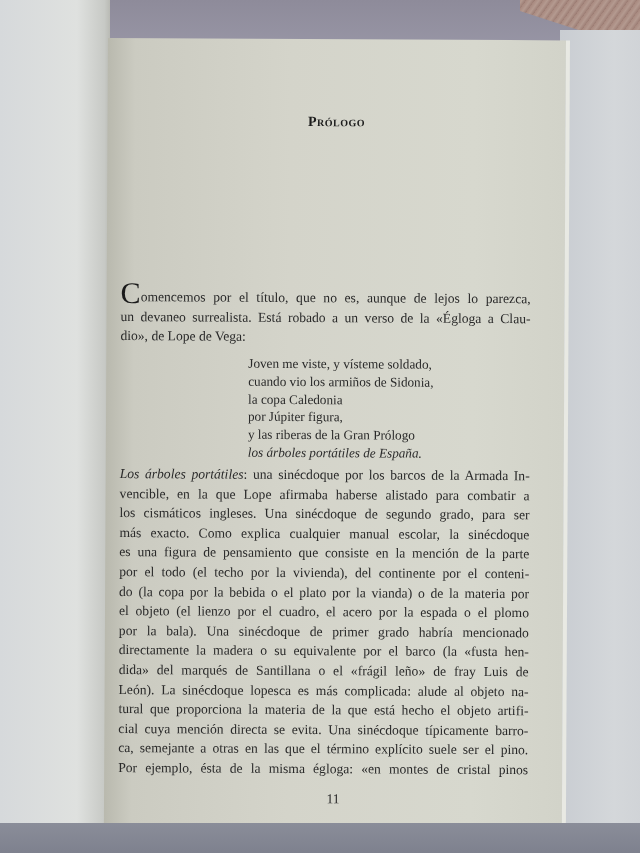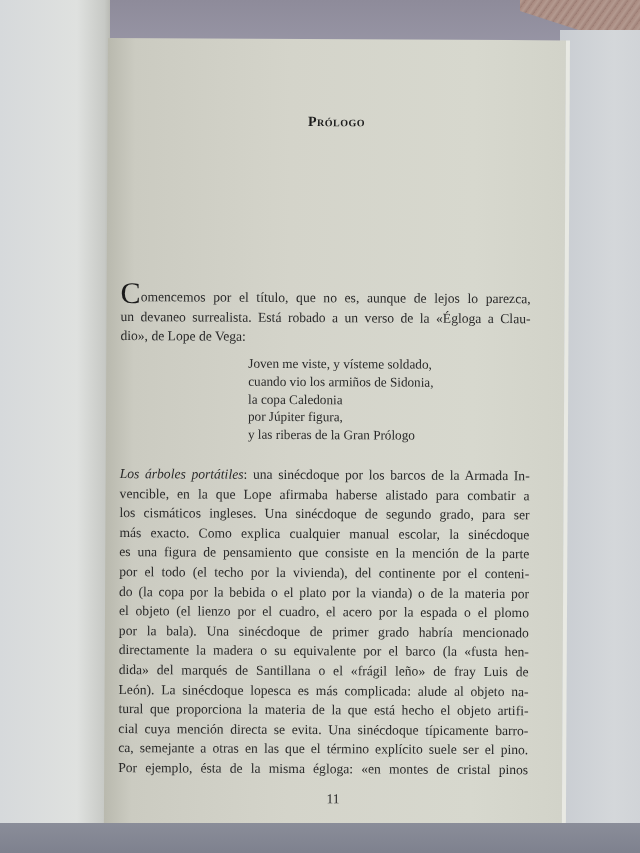--- a/index.html
+++ b/index.html
@@ -88,20 +88,21 @@
     <span class="line">un devaneo surrealista. Está robado a un verso de la «Égloga a Clau-</span>
     <span class="line last">dio», de Lope de Vega:</span>
   </div>
 
   <div class="verse">
     <div>Joven me viste, y vísteme soldado,</div>
     <div>cuando vio los armiños de Sidonia,</div>
     <div>la copa Caledonia</div>
     <div>por Júpiter figura,</div>
     <div>y las riberas de la Gran Prólogo</div>
+    <div class="it">los árboles portátiles de España.</div>
   </div>
 
   <div class="para2">
     <span class="line"><span class="it">Los árboles portátiles</span><span>: una sinécdoque por los barcos de la Armada In-</span></span>
     <span class="line">vencible, en la que Lope afirmaba haberse alistado para combatir a</span>
     <span class="line">los cismáticos ingleses. Una sinécdoque de segundo grado, para ser</span>
     <span class="line">más exacto. Como explica cualquier manual escolar, la sinécdoque</span>
     <span class="line">es una figura de pensamiento que consiste en la mención de la parte</span>
     <span class="line">por el todo (el techo por la vivienda), del continente por el conteni-</span>
     <span class="line">do (la copa por la bebida o el plato por la vianda) o de la materia por</span>

